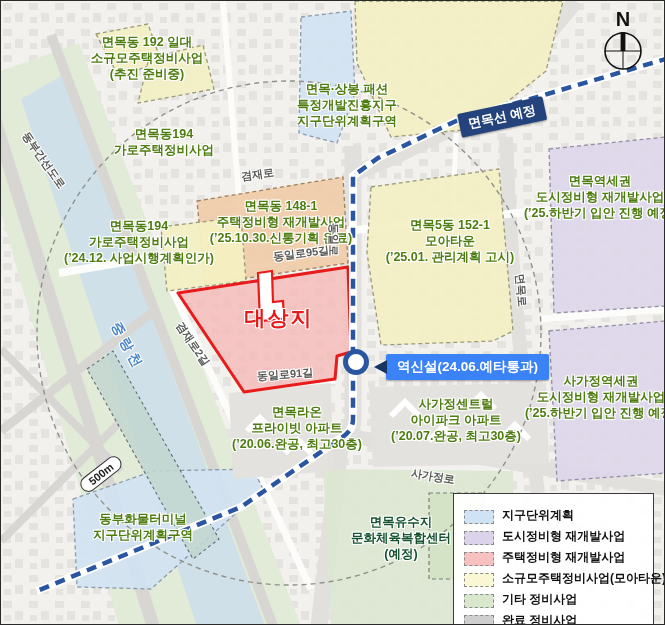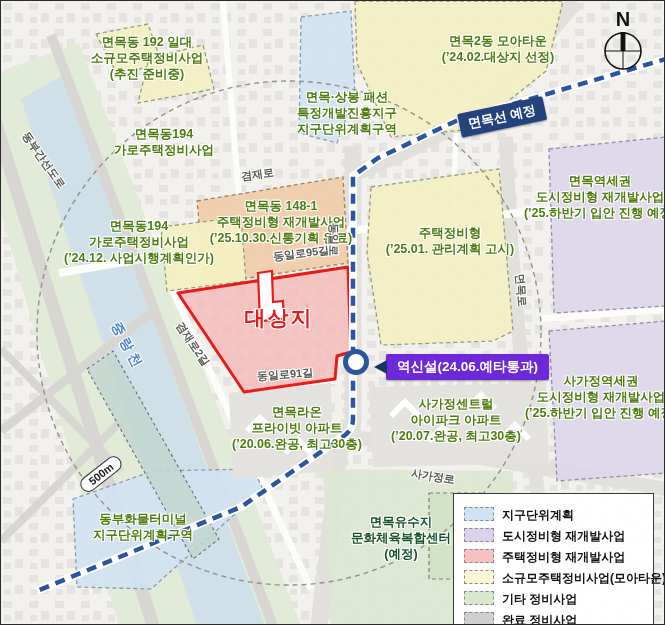--- a/index.html
+++ b/index.html
@@ -51,21 +51,21 @@
     background:#fff;border:1.5px solid #333;border-radius:10px;
     font-weight:bold;font-size:11px;color:#222;padding:1px 9px;white-space:nowrap;
   }
   #compass{position:absolute;left:594px;top:8px;width:56px;height:76px;text-align:center;}
   #compass .n{font-weight:bold;font-size:20px;color:#111;line-height:1;}
   #legend{
     position:absolute;left:452px;top:492px;width:201px;
     background:rgba(255,255,255,.97);border:1.5px solid #3a3a3a;
     padding:9px 8px 9px 10px;box-sizing:border-box;
   }
-  .legend-row{display:flex;align-items:flex-start;margin:4px 0;}
+  .legend-row{display:flex;align-items:flex-end;margin:4px 0;}
   .legend-swatch{
     width:30px;height:14px;border:1.5px dashed #8a8a8a;box-sizing:border-box;
     margin-right:8px;flex:none;
   }
   .legend-label{font-weight:bold;font-size:12px;color:#111;white-space:nowrap;}
 </style>
 </head>
 <body>
 
 <div id="map-container">
@@ -152,41 +152,38 @@
 
   <div class="lbl" style="left:146px;top:57px">
       <div>면목동 192 일대</div>
       <div>소규모주택정비사업</div>
       <div>(추진 준비중)</div>
     </div>
   <div class="lbl" style="left:163px;top:141px">
       <div>면목동194</div>
       <div>가로주택정비사업</div>
     </div>
-  <div class="lbl" style="left:346px;top:112px">
+  <div class="lbl" style="left:346px;top:104px">
       <div>면목·상봉 패션</div>
       <div>특정개발진흥지구</div>
       <div>지구단위계획구역</div>
-    </div>
-  <div class="lbl" style="left:497px;top:48px">
-      <div>면목2동 모아타운</div>
-      <div>(’24.02.대상지 선정)</div>
     </div>
   <div class="lbl" style="left:280px;top:221px">
       <div>면목동 148-1</div>
       <div>주택정비형 재개발사업</div>
       <div>(’25.10.30.신통기획 완료)</div>
     </div>
   <div class="lbl" style="left:138px;top:241px">
       <div>면목동194</div>
       <div>가로주택정비사업</div>
       <div>(’24.12. 사업시행계획인가)</div>
     </div>
   <div class="lbl" style="left:449px;top:240px">
-      <div>주택정비형</div>
+      <div>면목5동 152-1</div>
+      <div>모아타운</div>
       <div>(’25.01. 관리계획 고시)</div>
     </div>
   <div class="lbl" style="left:599px;top:196px">
       <div>면목역세권</div>
       <div>도시정비형 재개발사업</div>
       <div>(’25.하반기 입안 진행 예정)</div>
     </div>
   <div class="lbl" style="left:600px;top:396px">
       <div>사가정역세권</div>
       <div>도시정비형 재개발사업</div>
@@ -221,21 +218,21 @@
   <div class="rlbl" style="left:526px;top:272px;transform:rotate(85deg);transform-origin:left top">면목로</div>
   <div class="rlbl" style="left:410px;top:468px;transform:rotate(9deg)">사가정로</div>
   <div class="rlbl" style="left:184px;top:318px;transform:rotate(56deg);transform-origin:left top">겸재로2길</div>
   <div class="rlbl" style="left:30px;top:128px;transform:rotate(55deg);transform-origin:left top">동부간선도로</div>
 
   <div class="river-lbl" style="left:122px;top:318px;transform:rotate(62deg);transform-origin:left top">중랑천</div>
 
   <div id="scale-badge">500m</div>
 
   <div id="line-badge" style="background: rgb(36, 66, 124);">면목선 예정</div>
-  <div id="station-badge" style="background: #6d28d9;">역신설(24.06.예타통과)</div>
+  <div id="station-badge" style="background: #3b82f6;">역신설(24.06.예타통과)</div>
 
   <div id="compass">
     <div class="n">N</div>
     <svg width="44" height="44" viewBox="0 0 44 44">
       <circle cx="22" cy="22" r="18" fill="none" stroke="#111" stroke-width="1.6"></circle>
       <line x1="4" y1="22" x2="40" y2="22" stroke="#111" stroke-width="1"></line>
       <line x1="22" y1="22" x2="22" y2="40" stroke="#111" stroke-width="1"></line>
       <rect x="19.6" y="3" width="4.8" height="19" fill="#111"></rect>
     </svg>
   </div>

